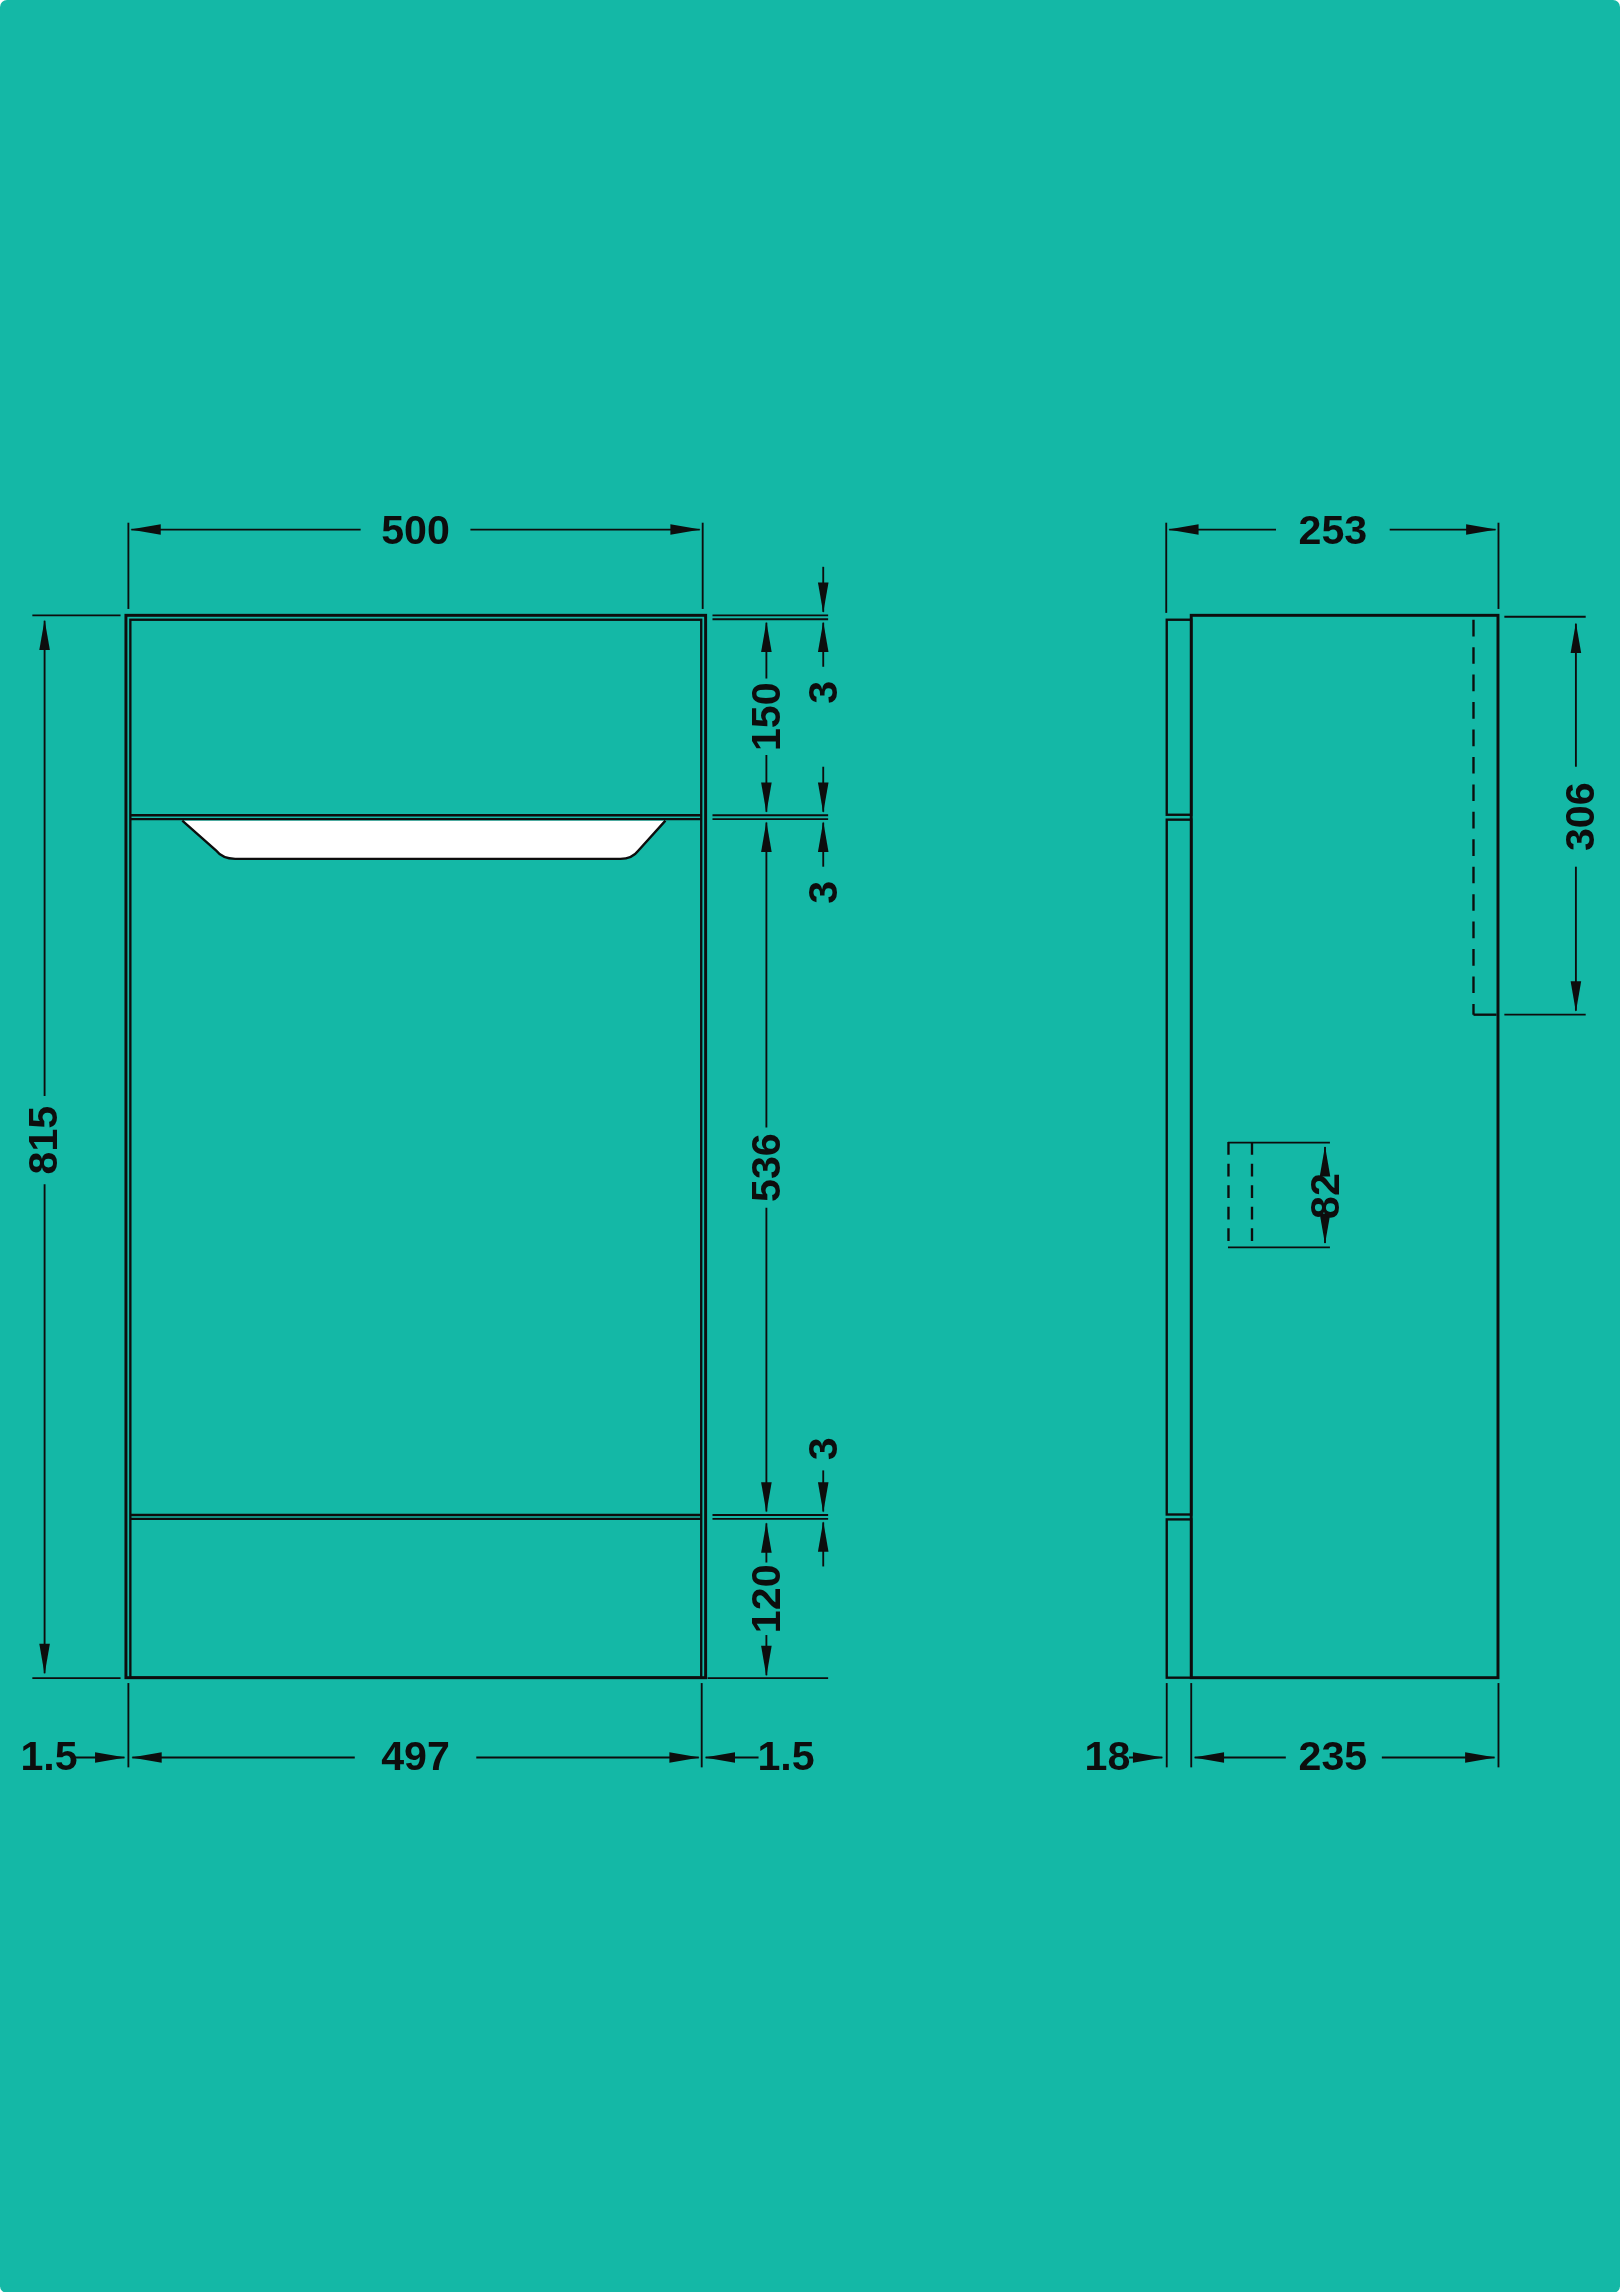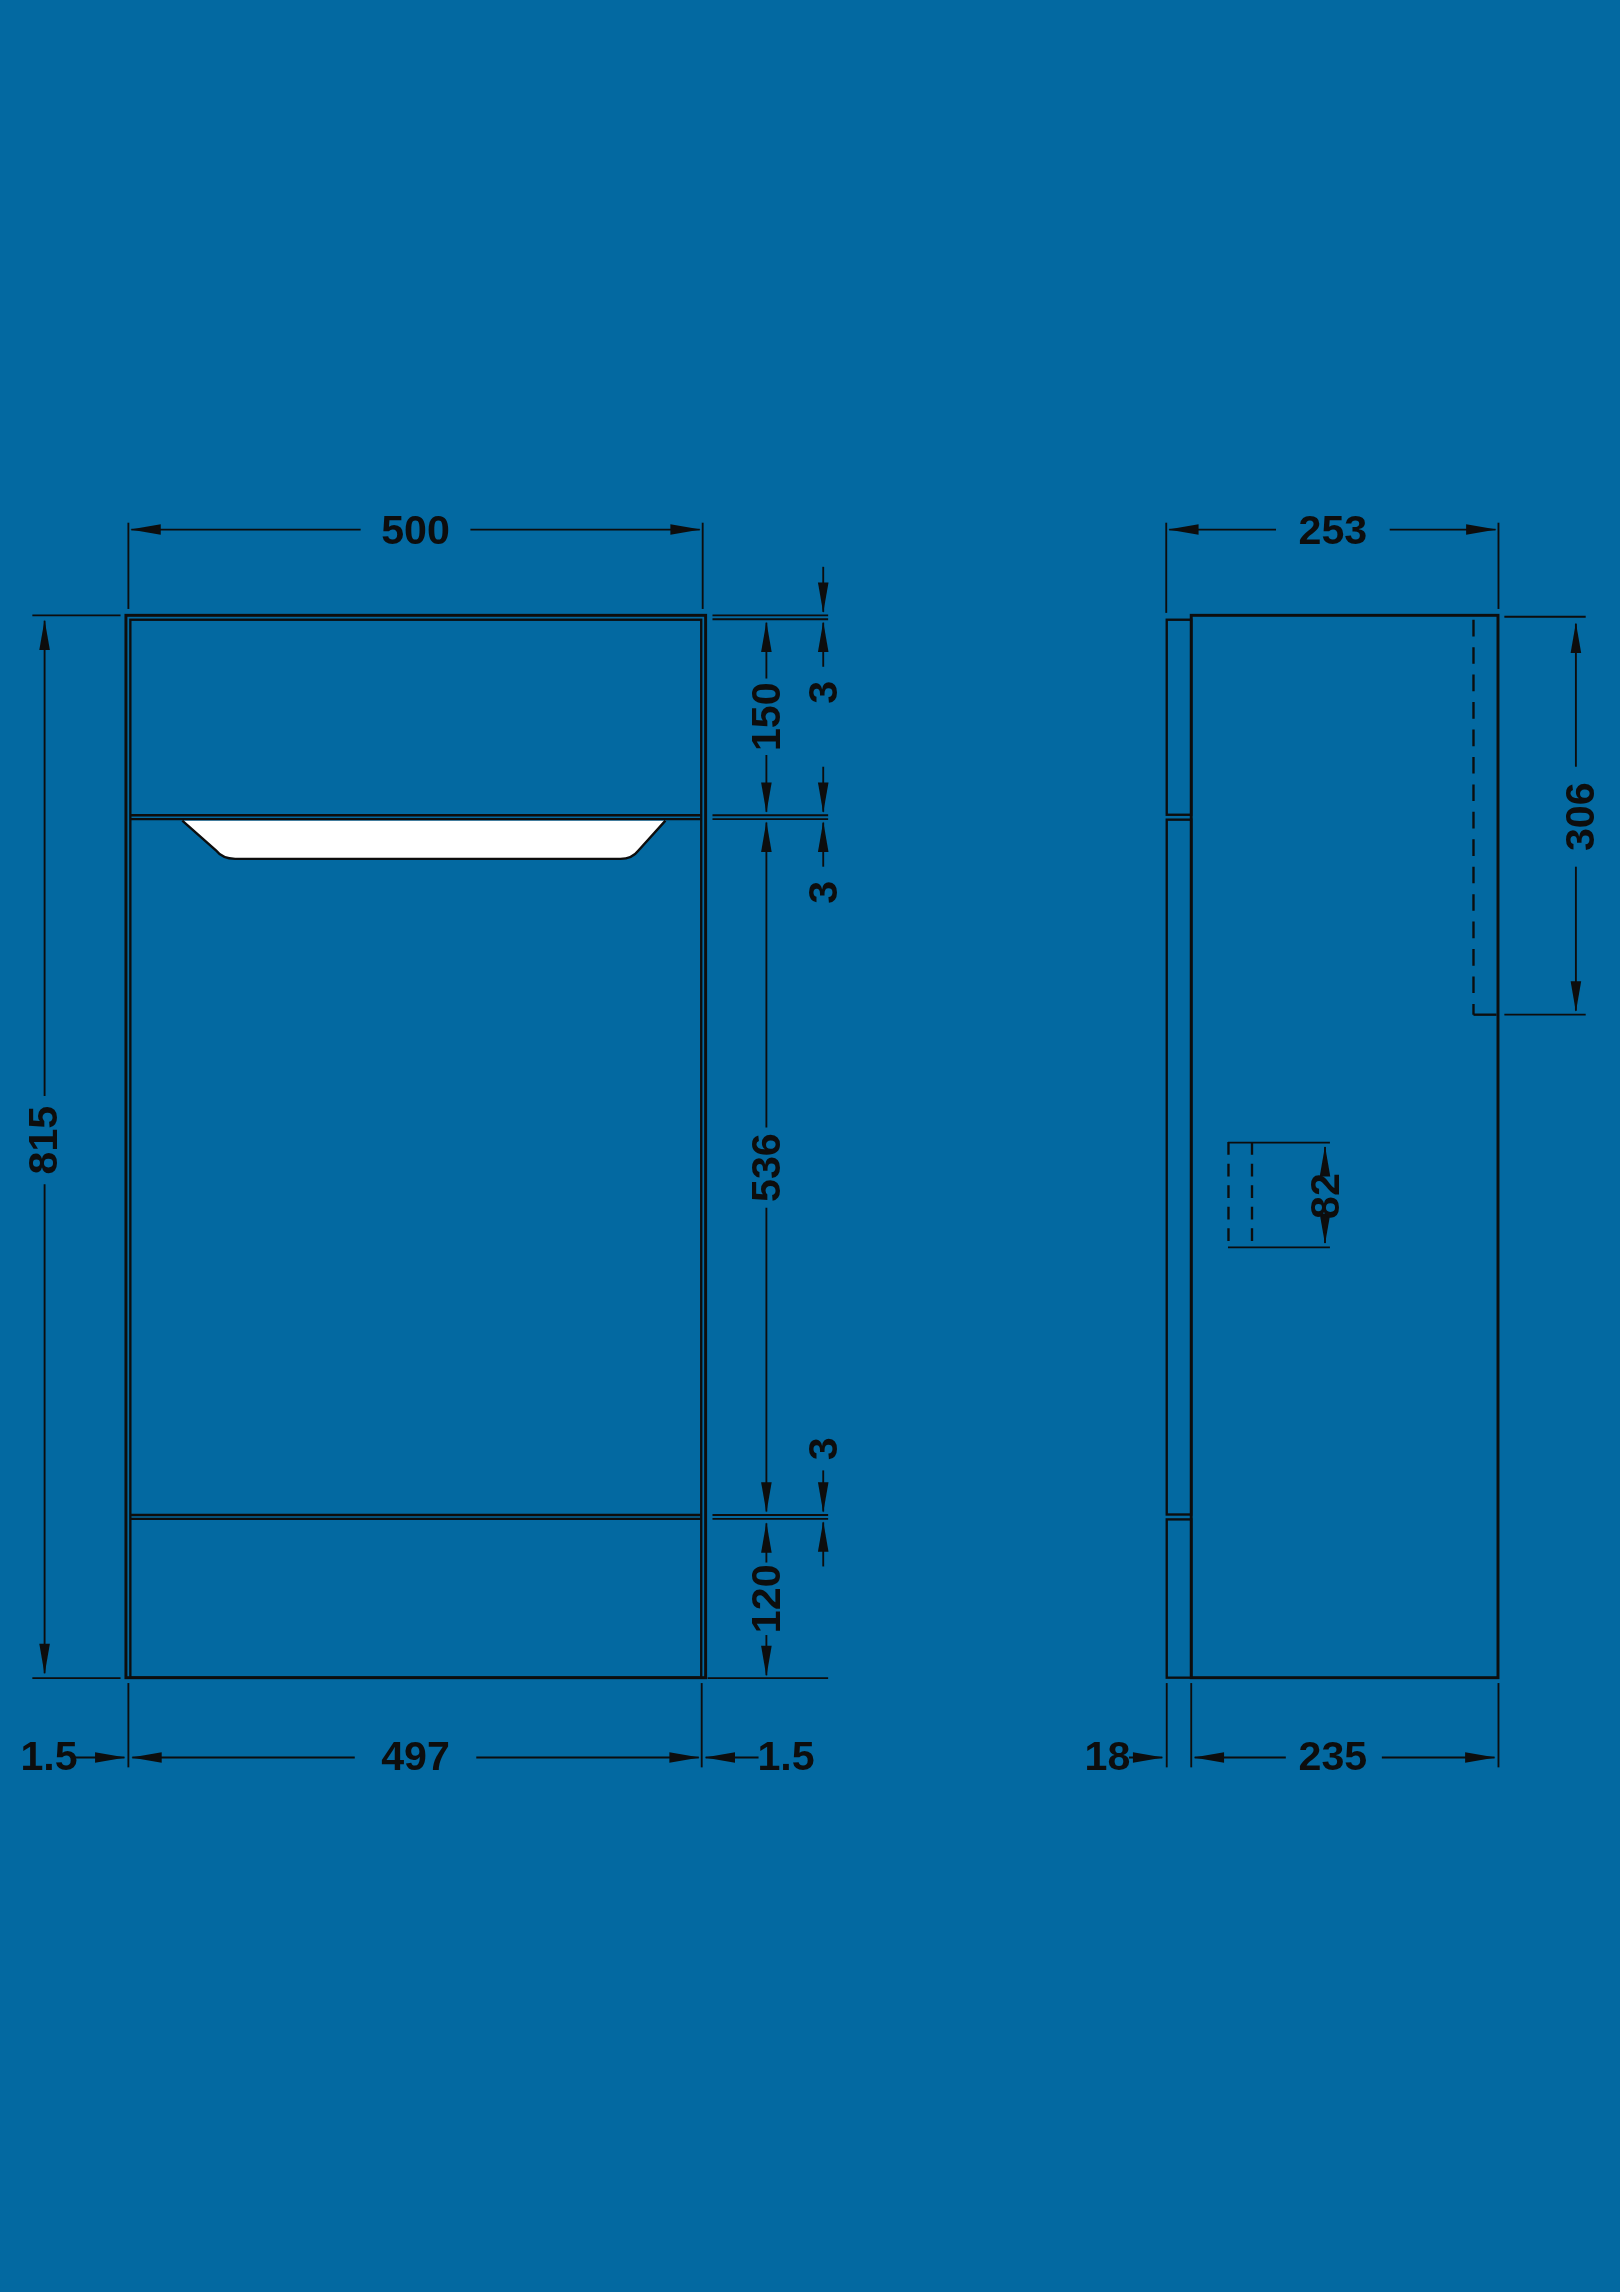--- a/index.html
+++ b/index.html
@@ -1,16 +1,16 @@
 <!DOCTYPE html>
 <html><head>
 <meta charset="utf-8">
 <style>
   html,body{margin:0;padding:0;background:#ffffff;}
-  .canvas{position:relative;width:1620px;height:2293px;background:#0369a1;overflow:hidden;}
+  .canvas{position:relative;width:1620px;height:2293px;background:#14b8a6;overflow:hidden;border-radius:7px;}
   svg{display:block;}
   .ol{fill:none;stroke:#0d0d0d;stroke-width:3;}
   .il{fill:none;stroke:#0d0d0d;stroke-width:2.4;}
   .wfill{fill:#ffffff;}
   .dim{fill:none;stroke:#0d0d0d;stroke-width:1.9;}
   .dash{stroke-dasharray:17 11;}
   .dash2{stroke-dasharray:13 9;}
   .lbl{font-family:"Liberation Sans", sans-serif;font-weight:bold;font-size:42px;
        fill:#0d0d0d;text-anchor:middle;dominant-baseline:central;}
 </style>

